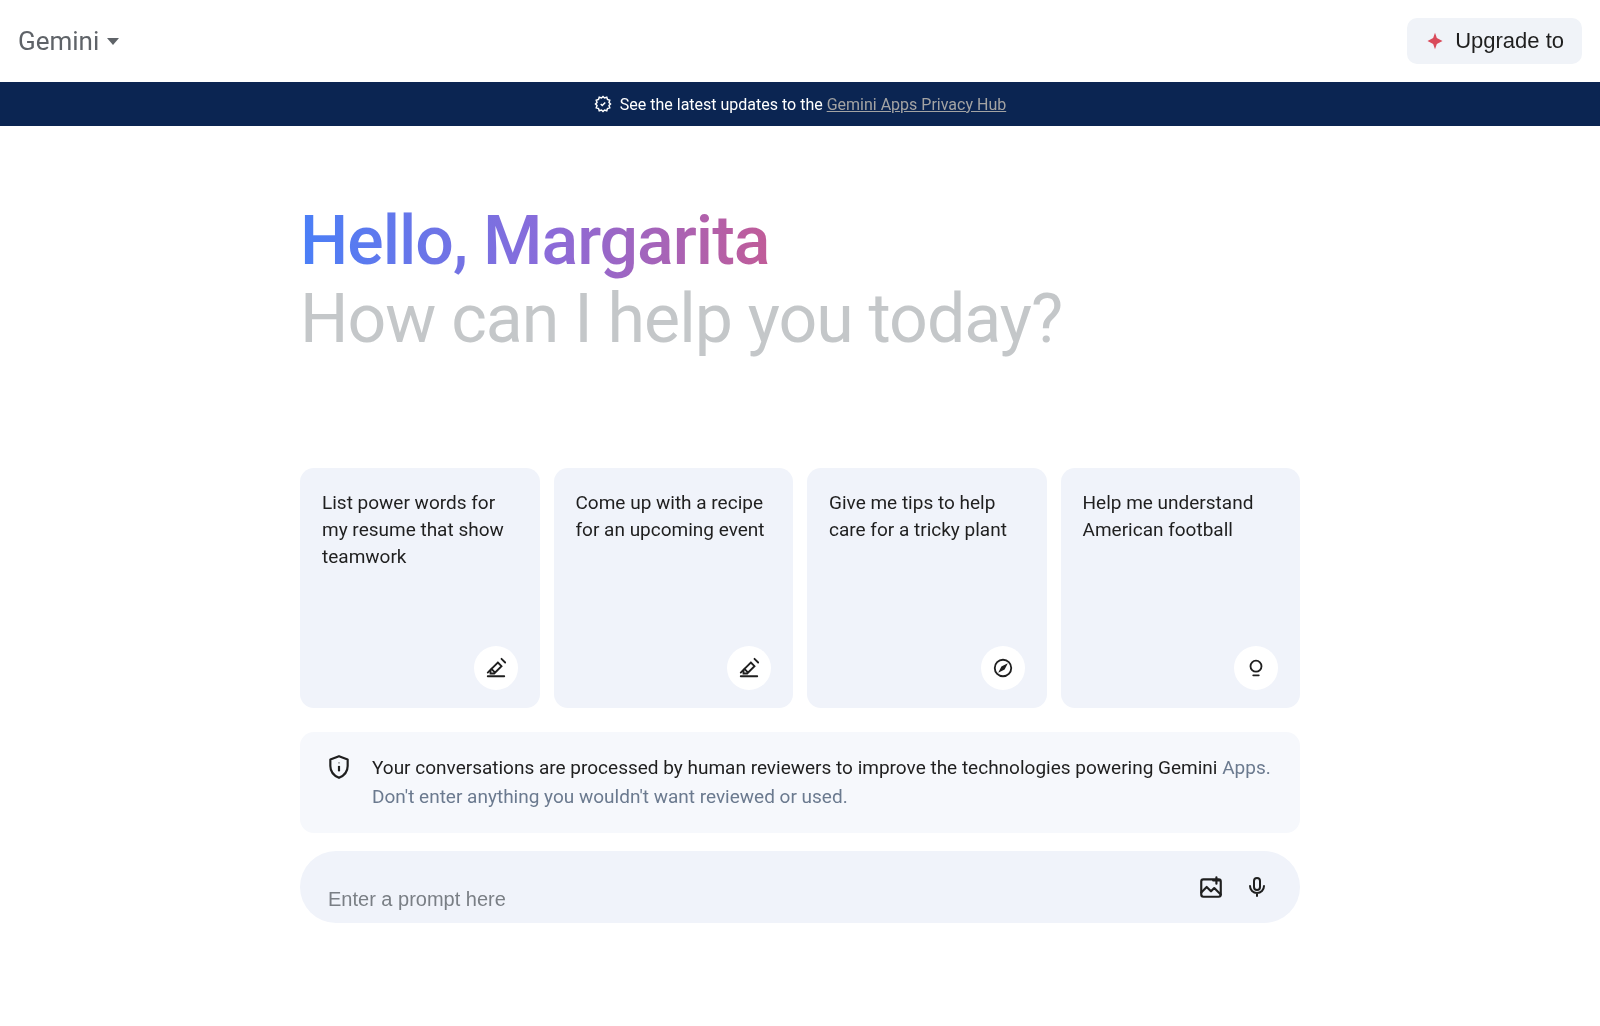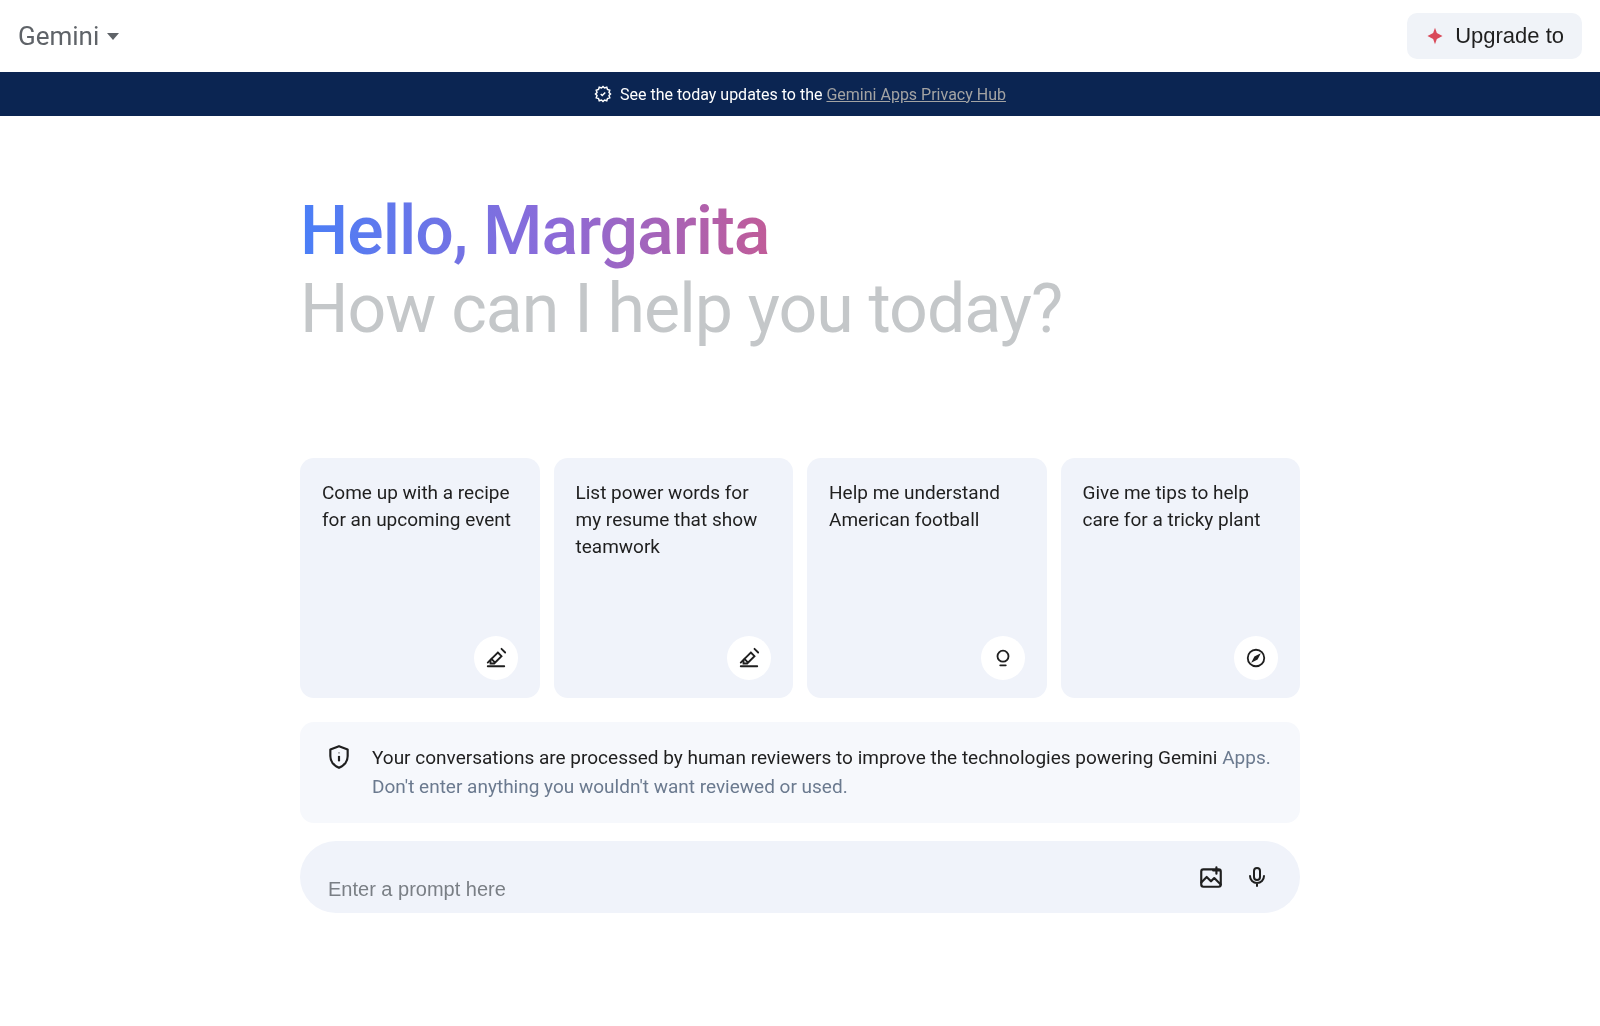--- a/index.html
+++ b/index.html
@@ -10,21 +10,21 @@
   height: 1026px;
   overflow: hidden;
 }
 
 
 .header {
   display: flex;
   justify-content: space-between;
   align-items: center;
   padding: 14px 18px;
-  height: 72px;
+  height: 82px;
 }
 .brand {
   display: flex;
   align-items: center;
   gap: 6px;
   font-size: 26px;
   color: #5f6368;
   cursor: pointer;
 }
 .brand-caret {
@@ -188,62 +188,62 @@
 </div>
 
 <div class="banner">
   <span class="verified-icon">
     <svg width="18" height="18" viewBox="0 0 24 24" fill="none" stroke="#ffffff" stroke-width="2">
       <path d="M12 2l2 2 3-1 1 3 3 1-1 3 2 2-2 2 1 3-3 1-1 3-3-1-2 2-2-2-3 1-1-3-3-1 1-3-2-2 2-2-1-3 3-1 1-3 3 1z"></path>
       <path d="M9 12l2 2 4-4"></path>
     </svg>
   </span>
   <span>
-    <span>See the today updates to the </span><a href="#">Gemini Apps Privacy Hub</a>
+    <span>See the latest updates to the </span><a href="#">Gemini Apps Privacy Hub</a>
   </span>
 </div>
 
 <div class="main">
   <div class="greeting">Hello, Margarita</div>
   <div class="subgreeting">How can I help you today?</div>
 
   <div class="cards">
     <div class="card">
-      <div class="card-text">Come up with a recipe for an upcoming event</div>
+      <div class="card-text">List power words for my resume that show teamwork</div>
       <div class="card-icon-wrap">
         <svg width="22" height="22" viewBox="0 0 24 24" fill="none" stroke="#1f1f1f" stroke-width="2" stroke-linecap="round">
             <path d="M3 17l4-4 4 4M3 21h18M14 6l4 4-8 8H6v-4z"></path>
             <path d="M18 2l4 4"></path>
           </svg>
       </div>
     </div>
     <div class="card">
-      <div class="card-text">List power words for my resume that show teamwork</div>
+      <div class="card-text">Come up with a recipe for an upcoming event</div>
       <div class="card-icon-wrap">
         <svg width="22" height="22" viewBox="0 0 24 24" fill="none" stroke="#1f1f1f" stroke-width="2" stroke-linecap="round">
             <path d="M3 17l4-4 4 4M3 21h18M14 6l4 4-8 8H6v-4z"></path>
             <path d="M18 2l4 4"></path>
           </svg>
       </div>
     </div>
     <div class="card">
+      <div class="card-text">Give me tips to help care for a tricky plant</div>
+      <div class="card-icon-wrap">
+        <svg width="22" height="22" viewBox="0 0 24 24" fill="none" stroke="#1f1f1f" stroke-width="2" stroke-linecap="round">
+            <circle cx="12" cy="12" r="9"></circle>
+            <polygon points="15,9 13,13 9,15 11,11" fill="#1f1f1f"></polygon>
+          </svg>
+      </div>
+    </div>
+    <div class="card">
       <div class="card-text">Help me understand American football</div>
       <div class="card-icon-wrap">
         <svg width="22" height="22" viewBox="0 0 24 24" fill="none" stroke="#1f1f1f" stroke-width="2" stroke-linecap="round">
             <circle cx="12" cy="10" r="6"></circle>
             <path d="M9 20h6"></path>
-          </svg>
-      </div>
-    </div>
-    <div class="card">
-      <div class="card-text">Give me tips to help care for a tricky plant</div>
-      <div class="card-icon-wrap">
-        <svg width="22" height="22" viewBox="0 0 24 24" fill="none" stroke="#1f1f1f" stroke-width="2" stroke-linecap="round">
-            <circle cx="12" cy="12" r="9"></circle>
-            <polygon points="15,9 13,13 9,15 11,11" fill="#1f1f1f"></polygon>
           </svg>
       </div>
     </div>
   </div>
 
   <div class="notice">
     <span>
       <svg width="26" height="26" viewBox="0 0 24 24" fill="none" stroke="#1f1f1f" stroke-width="2" stroke-linejoin="round">
           <path d="M12 2l8 3v6c0 5-3.5 9-8 11-4.5-2-8-6-8-11V5z"></path>
           <line x1="12" y1="8" x2="12" y2="8.5"></line>

